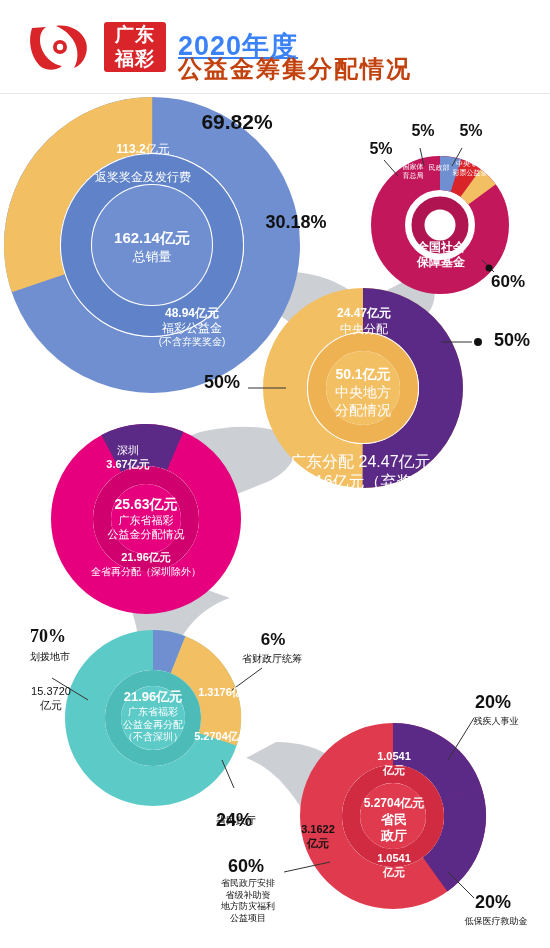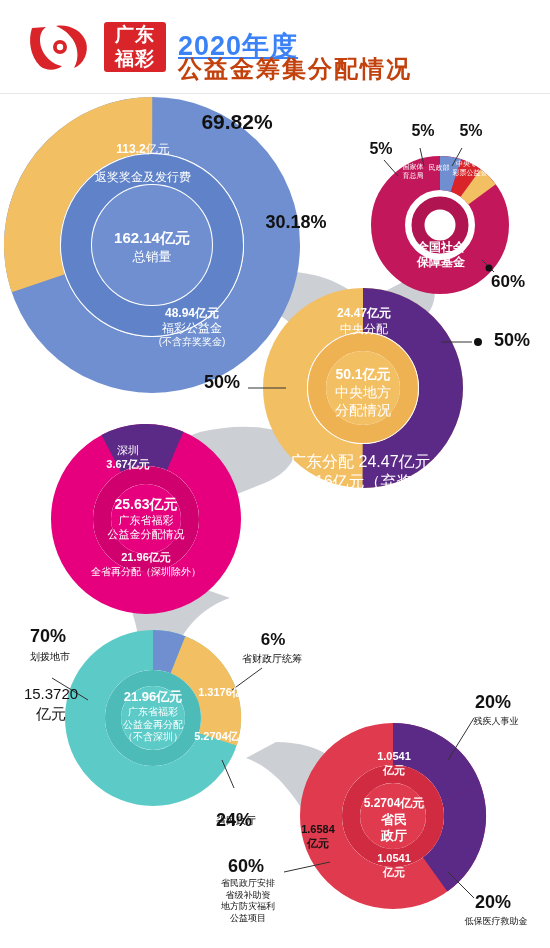--- a/index.html
+++ b/index.html
@@ -192,23 +192,23 @@
 1.16亿元（弃奖奖金）</div>
 
   <div class="lbl" style="left:96px;top:444px;width:64px;font-size:11px;">深圳</div>
   <div class="lbl" style="left:92px;top:458px;width:72px;font-size:11px;font-weight:bold;">3.67亿元</div>
   <div class="lbl" style="left:94px;top:496px;width:104px;font-size:14px;font-weight:bold;">25.63亿元</div>
   <div class="lbl" style="left:86px;top:514px;width:120px;font-size:11px;white-space:pre-line;">广东省福彩
 公益金分配情况</div>
   <div class="lbl" style="left:92px;top:551px;width:108px;font-size:11px;font-weight:bold;">21.96亿元</div>
   <div class="lbl" style="left:82px;top:566px;width:128px;font-size:10px;">全省再分配（深圳除外）</div>
 
-  <div class="pct" style="left:20px;top:626px;width:56px;font-size:18px;">70%</div>
+  <div class="pct" style="left:20px;top:626px;width:56px;font-size:18px;font-family:Liberation Serif, serif;">70%</div>
   <div class="note" style="left:12px;top:650px;width:76px;font-size:10px;">划拨地市</div>
-  <div class="note" style="left:14px;top:684px;width:74px;font-size:15px;white-space:pre-line;">15.3720
+  <div class="note" style="left:14px;top:684px;width:74px;font-size:11px;white-space:pre-line;">15.3720
 亿元</div>
   <div class="lbl" style="left:100px;top:689px;width:106px;font-size:13px;font-weight:bold;">21.96亿元</div>
   <div class="lbl" style="left:96px;top:706px;width:114px;font-size:10px;white-space:pre-line;">广东省福彩
 公益金再分配
 （不含深圳）</div>
   <div class="lbl" style="left:186px;top:686px;width:80px;font-size:11px;font-weight:bold;">1.3176亿元</div>
   <div class="pct" style="left:250px;top:630px;width:46px;font-size:17px;">6%</div>
   <div class="note" style="left:222px;top:652px;width:100px;font-size:10px;">省财政厅统筹</div>
   <div class="lbl" style="left:180px;top:730px;width:84px;font-size:11px;font-weight:bold;">5.2704亿元</div>
   <div class="pct" style="left:208px;top:790px;width:52px;font-size:18px;margin-top:20px;">24%</div>
@@ -218,21 +218,21 @@
   <div class="note" style="left:456px;top:716px;width:80px;font-size:9px;">残疾人事业</div>
   <div class="lbl" style="left:358px;top:750px;width:72px;font-size:11px;font-weight:bold;white-space:pre-line;">1.0541
 亿元</div>
   <div class="lbl" style="left:346px;top:796px;width:96px;font-size:12px;font-weight:bold;">5.2704亿元</div>
   <div class="lbl" style="left:358px;top:812px;width:72px;font-size:13px;white-space:pre-line;font-weight:bold;">省民
 政厅</div>
   <div class="lbl" style="left:358px;top:852px;width:72px;font-size:11px;font-weight:bold;white-space:pre-line;">1.0541
 亿元</div>
   <div class="pct" style="left:466px;top:892px;width:54px;font-size:18px;">20%</div>
   <div class="note" style="left:448px;top:916px;width:96px;font-size:9px;">低保医疗救助金</div>
-  <div class="note" style="left:288px;top:822px;width:60px;font-size:11px;font-weight:bold;white-space:pre-line;color:#111;">1.6584
+  <div class="note" style="left:288px;top:822px;width:60px;font-size:11px;font-weight:bold;white-space:pre-line;color:#111;">3.1622
 亿元</div>
   <div class="pct" style="left:218px;top:856px;width:56px;font-size:18px;">60%</div>
   <div class="note" style="left:198px;top:878px;width:100px;font-size:9px;white-space:pre-line;">省民政厅安排
 省级补助资
 地方防灾福利
 公益项目</div>
 
 </div>
 
 </body></html>

